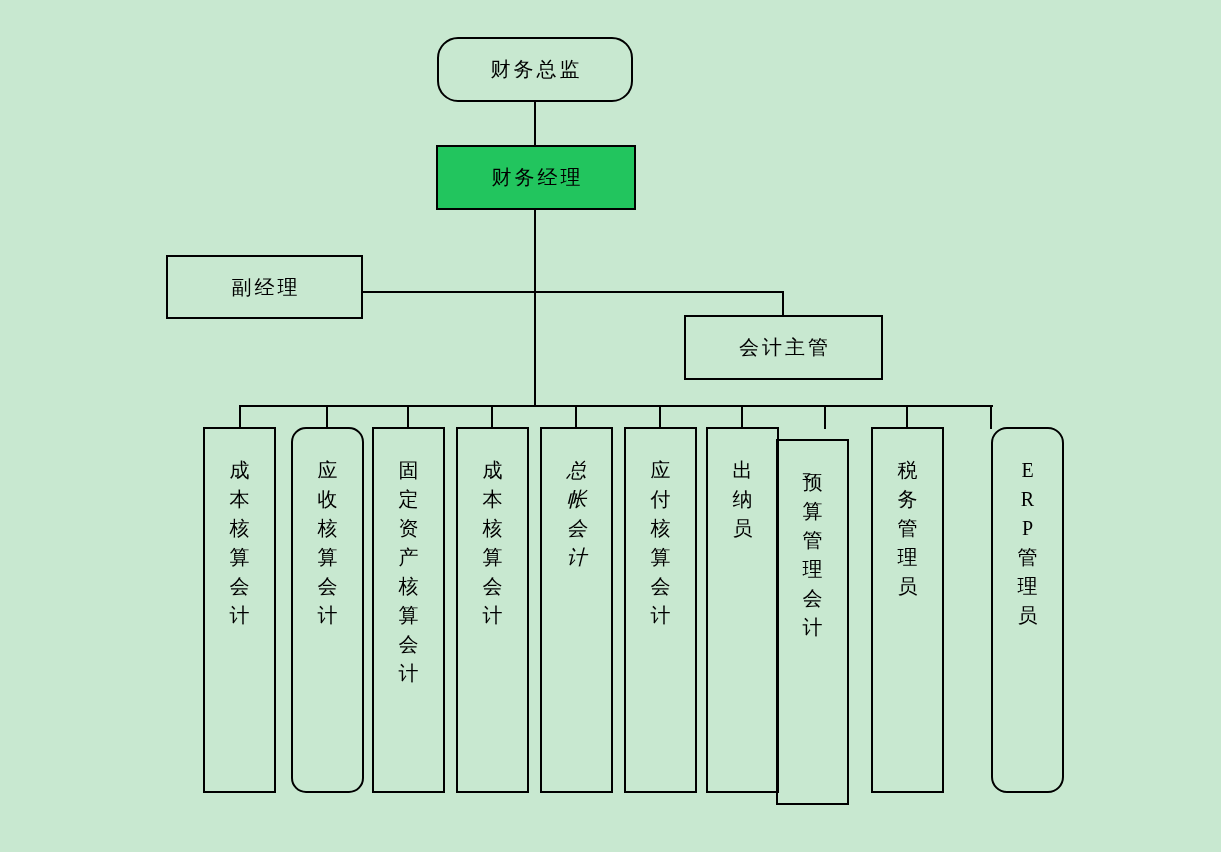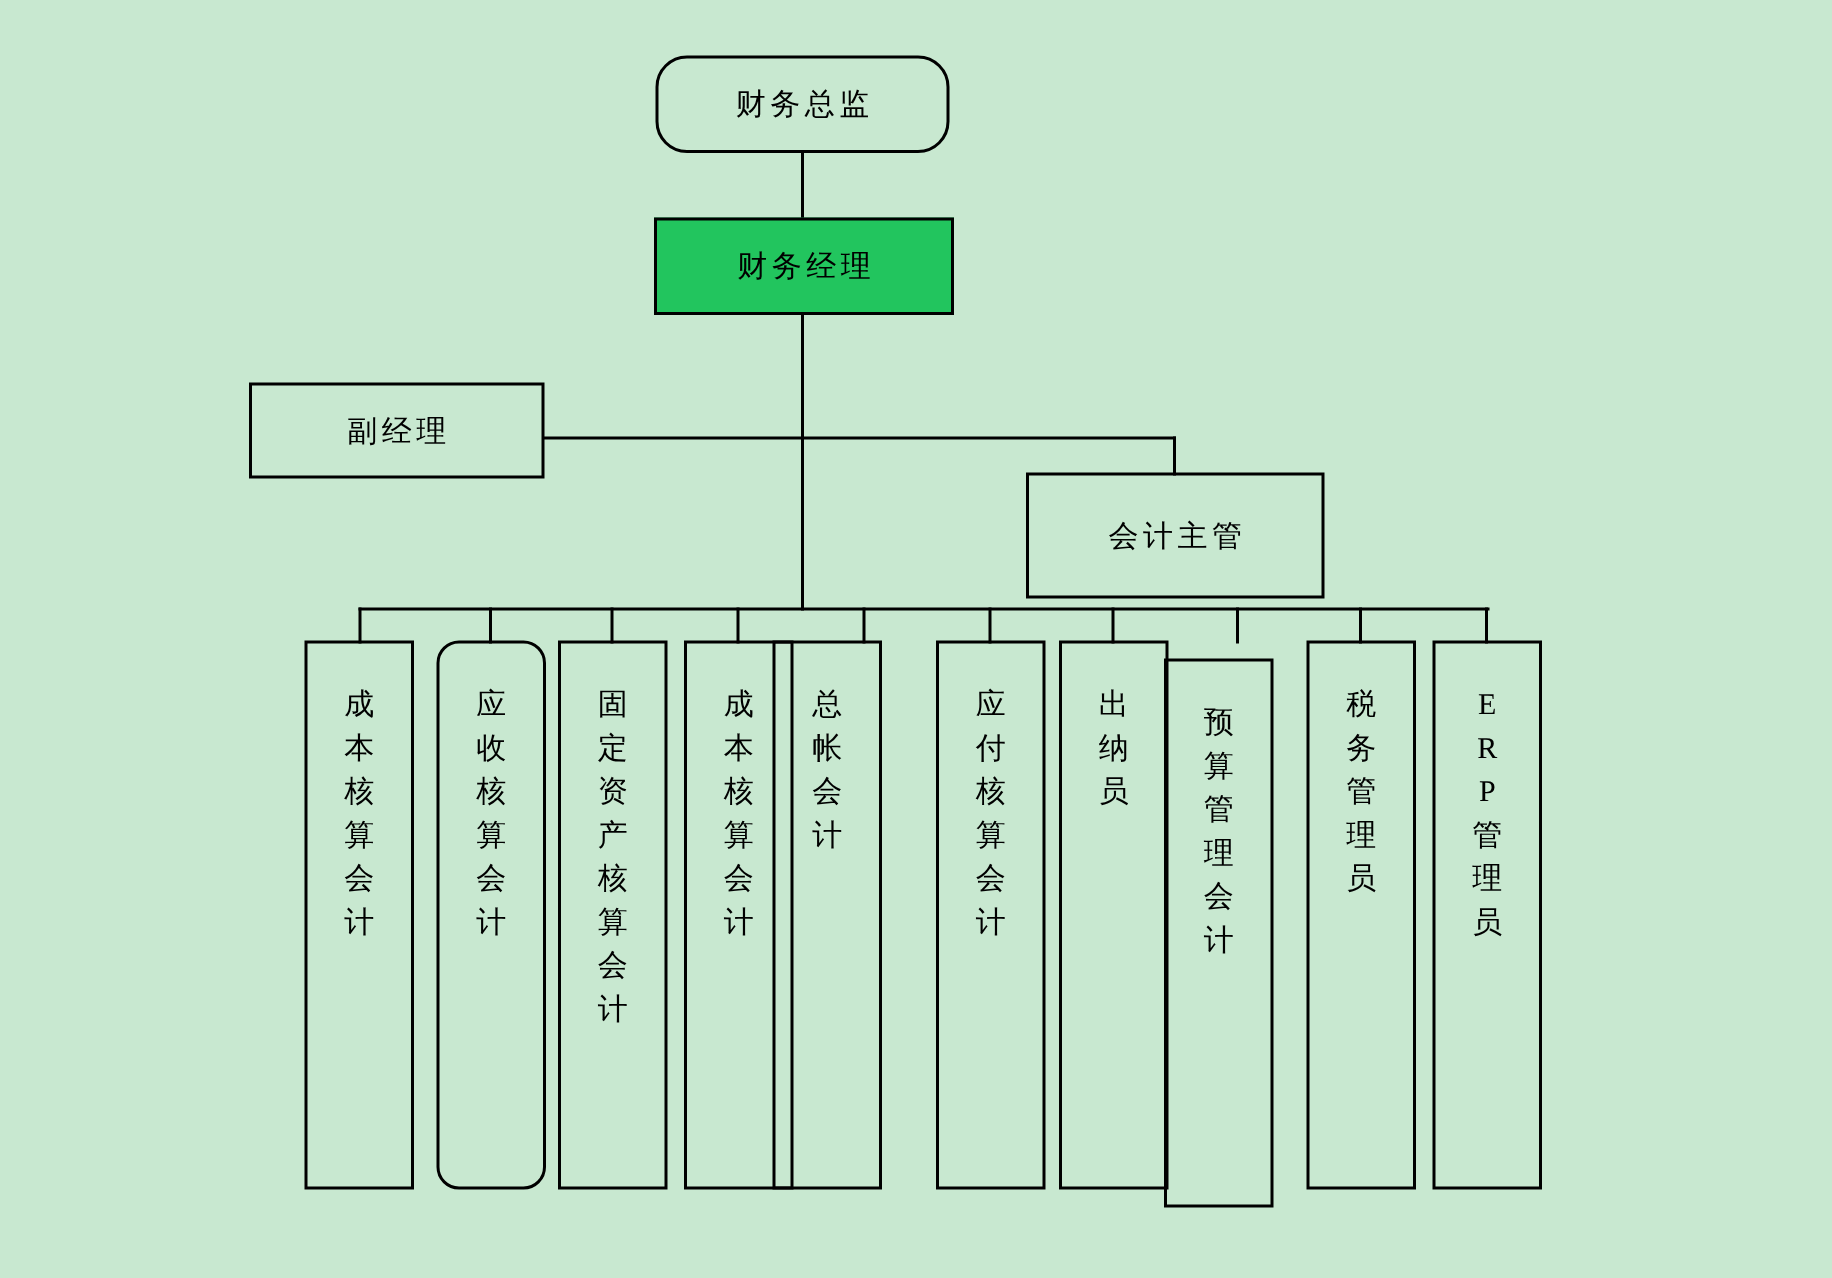--- a/index.html
+++ b/index.html
@@ -68,46 +68,46 @@
   <div class="line" style="left:824px; top:405px; width:2px; height:24px;"></div>
   <div class="line" style="left:906px; top:405px; width:2px; height:24px;"></div>
   <div class="line" style="left:990px; top:405px; width:2px; height:24px;"></div>
 
   <div class="node" style="left:437px; top:37px; width:196px; height:65px;border-radius:21px;">财务总监</div>
 
   <div class="node white" style="left:436px; top:145px; width:200px; height:65px;">财务经理</div>
 
   <div class="node" style="left:166px; top:255px; width:197px; height:64px;">副经理</div>
 
-  <div class="node" style="left:684px; top:315px; width:199px; height:84px;">会计主管</div>
+  <div class="node" style="left:684px; top:315px; width:199px; height:65px;">会计主管</div>
 
   <div class="vbox" style="left:203px;">
     <div class="vlabel">成本核算会计</div>
   </div>
   <div class="vbox" style="left:291px;border-radius:15px;">
     <div class="vlabel">应收核算会计</div>
   </div>
   <div class="vbox" style="left:372px;">
     <div class="vlabel">固定资产核算会计</div>
   </div>
   <div class="vbox" style="left:456px;">
     <div class="vlabel">成本核算会计</div>
   </div>
-  <div class="vbox" style="left:515px;">
+  <div class="vbox" style="left:540px;font-style:italic;">
     <div class="vlabel">总帐会计</div>
   </div>
   <div class="vbox" style="left:624px;">
     <div class="vlabel">应付核算会计</div>
   </div>
   <div class="vbox" style="left:706px;">
     <div class="vlabel">出纳员</div>
   </div>
   <div class="vbox" style="left:776px;margin-top:12px;">
     <div class="vlabel">预算管理会计</div>
   </div>
   <div class="vbox" style="left:871px;">
     <div class="vlabel">税务管理员</div>
   </div>
-  <div class="vbox" style="left:955px;">
+  <div class="vbox" style="left:991px;border-radius:16px;">
     <div class="vlabel">ERP管理员</div>
   </div>
 
 </div>
 
 </body></html>

